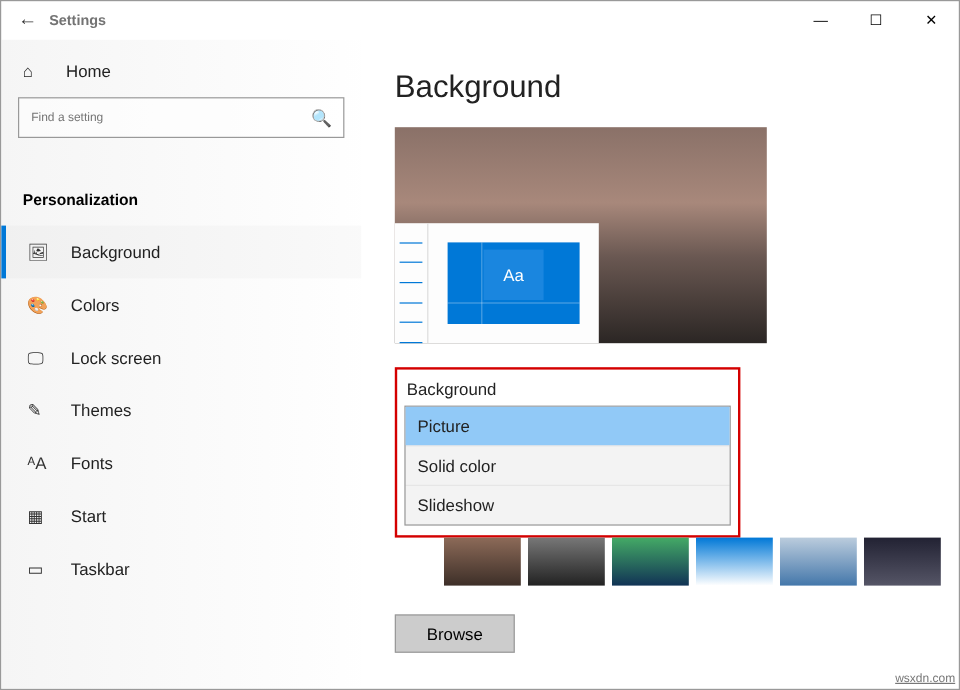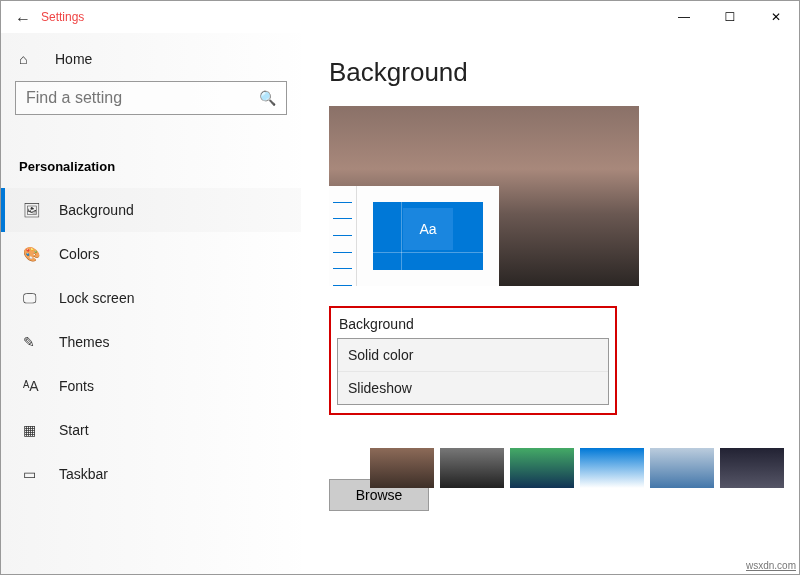--- a/index.html
+++ b/index.html
@@ -1,29 +1,29 @@
 <!DOCTYPE html>
 <html><head>
   <meta charset="utf-8">
   <style>
     * { box-sizing: border-box; margin: 0; padding: 0; font-family: "Segoe UI", sans-serif; }
     body { width: 800px; height: 575px; overflow: hidden; background: #fff; position: relative; }
     .window { width: 100%; height: 100%; display: flex; flex-direction: column; border: 1px solid #999; }
     .titlebar { height: 32px; display: flex; align-items: center; padding-left: 8px; }
     .titlebar .back { width: 28px; text-align: center; font-size: 16px; color: #333; }
-    .titlebar .title { font-size: 12px; color: #ef4444; margin-left: 4px; }
+    .titlebar .title { font-size: 12px; color: #737373; margin-left: 4px; font-weight: bold; }
     .titlebar .spacer { flex: 1; }
     .win-controls { display: flex; }
     .win-btn { width: 46px; height: 32px; display: flex; align-items: center; justify-content: center; font-size: 12px; }
     .body { flex: 1; display: flex; overflow: hidden; }
     .sidebar { width: 300px; padding: 8px 0; background: linear-gradient(90deg, rgba(230,230,230,0.4), rgba(250,250,250,0.1)); }
     .home-row { display: flex; align-items: center; padding: 10px 18px; font-size: 14px; color: #222; }
     .home-row .icon { width: 22px; margin-right: 14px; }
     .search-wrap { padding: 4px 14px 16px 14px; }
-    .search { width: 100%; height: 34px; border: 1px solid #999; padding: 0 34px 0 10px; font-size: 16px; background: rgba(255,255,255,0.6); position: relative; }
+    .search { width: 100%; height: 34px; border: 1px solid #999; padding: 0 34px 0 10px; font-size: 10px; background: rgba(255,255,255,0.6); position: relative; }
     .search-container { position: relative; }
     .search-icon-in { position: absolute; right: 10px; top: 50%; transform: translateY(-50%); font-size: 14px; color: #555; }
     .cat-label { font-size: 13px; font-weight: 600; padding: 4px 18px 14px 18px; margin-top: 24px; }
     .nav-item { display: flex; align-items: center; height: 44px; padding: 0 18px; font-size: 14px; color: #222; border-left: 4px solid transparent; }
     .nav-item.selected { border-left-color: #0078d7; background: rgba(0,0,0,0.02); }
     .nav-item .icon { width: 22px; margin-right: 14px; color: #333; }
     .main { flex: 1; padding: 24px 28px 20px 28px; overflow: hidden; }
     .page-title { font-size: 26px; font-weight: 400; color: #222; margin-bottom: 18px; }
     .preview { width: 310px; height: 180px; background: linear-gradient(180deg, #8a7168 0%, #a8887b 35%, #6a5852 60%, #2b2624 100%); position: relative; display: flex; align-items: flex-end; }
     .preview .mock-window { width: 170px; height: 100px; background: #fdfdfd; display: flex; }
@@ -125,20 +125,21 @@
           <div class="tiles">
             <div class="grid"></div>
             <div class="big">Aa</div>
           </div>
         </div>
       </div>
 
       <div class="highlight-box">
         <div class="sub-label">Background</div>
         <div class="dropdown-open">
+          <div class="dd-option selected">Picture</div>
           <div class="dd-option">Solid color</div>
           <div class="dd-option">Slideshow</div>
         </div>
       </div>
 
       <button class="browse-btn">Browse</button>
     </div>
   </div>
 </div>
 

